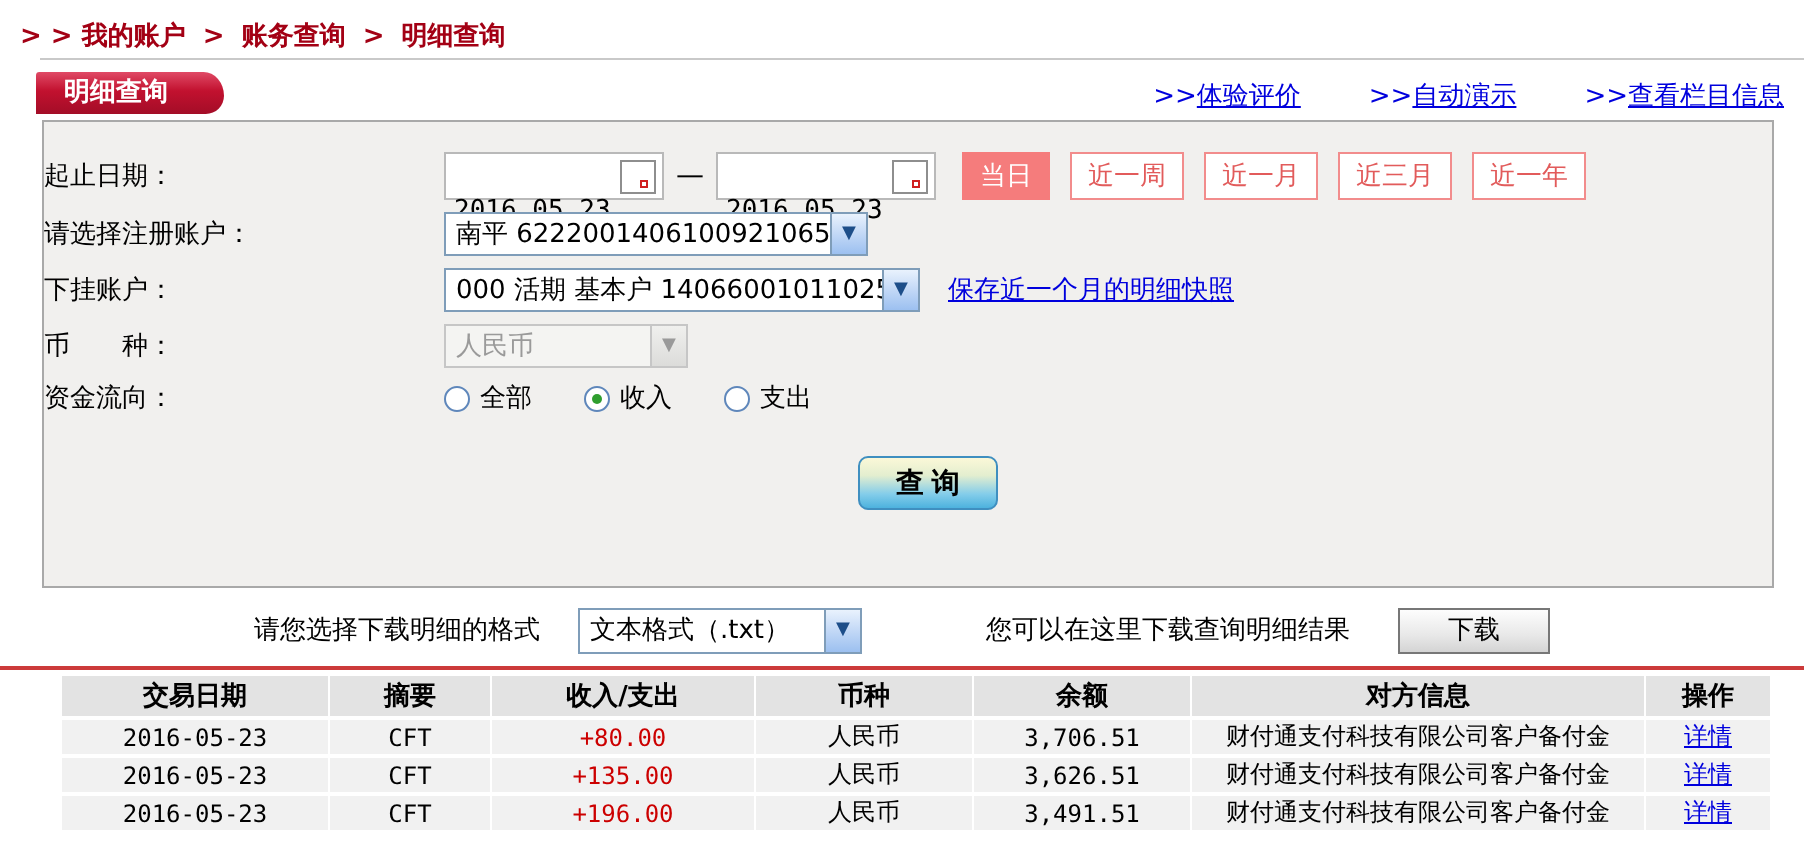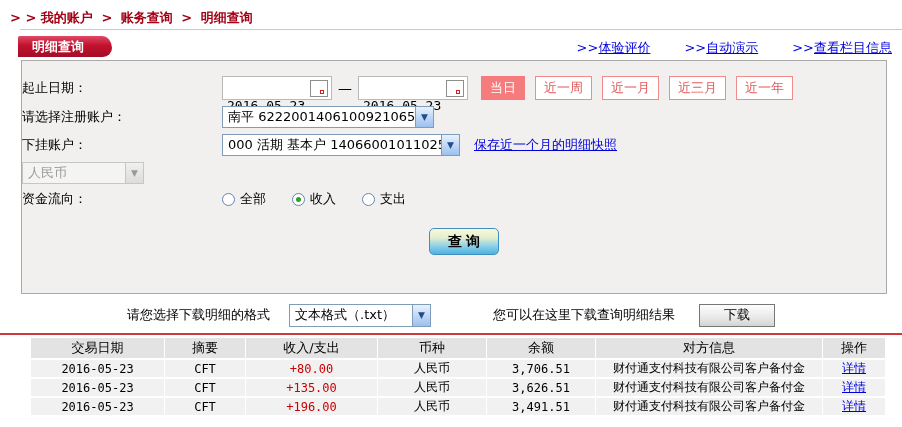--- a/index.html
+++ b/index.html
@@ -74,21 +74,21 @@
   .dl-label { margin-right:5px; }
   .dl-hint { margin-left:48px; margin-right:10px; }
   .dl-btn { width:76px; height:23px; border:1px solid #777; font-size:13px; cursor:pointer;
     background:linear-gradient(180deg,#fdfdfd 0%,#e8e8e8 60%,#d4d4d4 100%); }
 
   .red-line { height:2px; background:#cc3a3a; margin-top:5px; }
 
   
   table { border-collapse:separate; border-spacing:1px 2px; margin:1px 0 0 30px; table-layout:fixed;
     font-family:"DejaVu Sans Mono","Liberation Mono",monospace; }
-  th { background:#e3e3e3; height:20px; font-size:13px; font-weight:normal; color:#000; text-align:center;
+  th { background:#e3e3e3; height:20px; font-size:13px; font-weight:bold; color:#000; text-align:center;
     font-family:"DejaVu Sans","Liberation Sans",sans-serif; }
   td { background:#f1f1f1; height:17px; font-size:12px; color:#000; text-align:center; white-space:nowrap; overflow:hidden; }
   td.amount { color:#cc0000; }
   td a.detail { color:#0000dd; text-decoration:underline; cursor:pointer;
     font-family:"DejaVu Sans","Liberation Sans",sans-serif; }
 </style>
 </head>
 <body>
 
 <div class="page">
@@ -143,20 +143,21 @@
     <div class="frow">
       <span class="flabel">下挂账户：</span>
       <span class="sel w-sub">
         <span class="sel-text">000 活期 基本户 1406600101102571848</span>
         <span class="sel-arrow">▼</span>
       </span>
       <a class="snap-link">保存近一个月的明细快照</a>
     </div>
 
     <div class="frow">
+      <span class="flabel">币　　种：</span>
       <span class="sel disabled w-cur">
         <span class="sel-text">人民币</span>
         <span class="sel-arrow">▼</span>
       </span>
     </div>
 
     <div class="frow">
       <span class="flabel">资金流向：</span>
       <span class="radio-group">
         <span class="radio-item">

